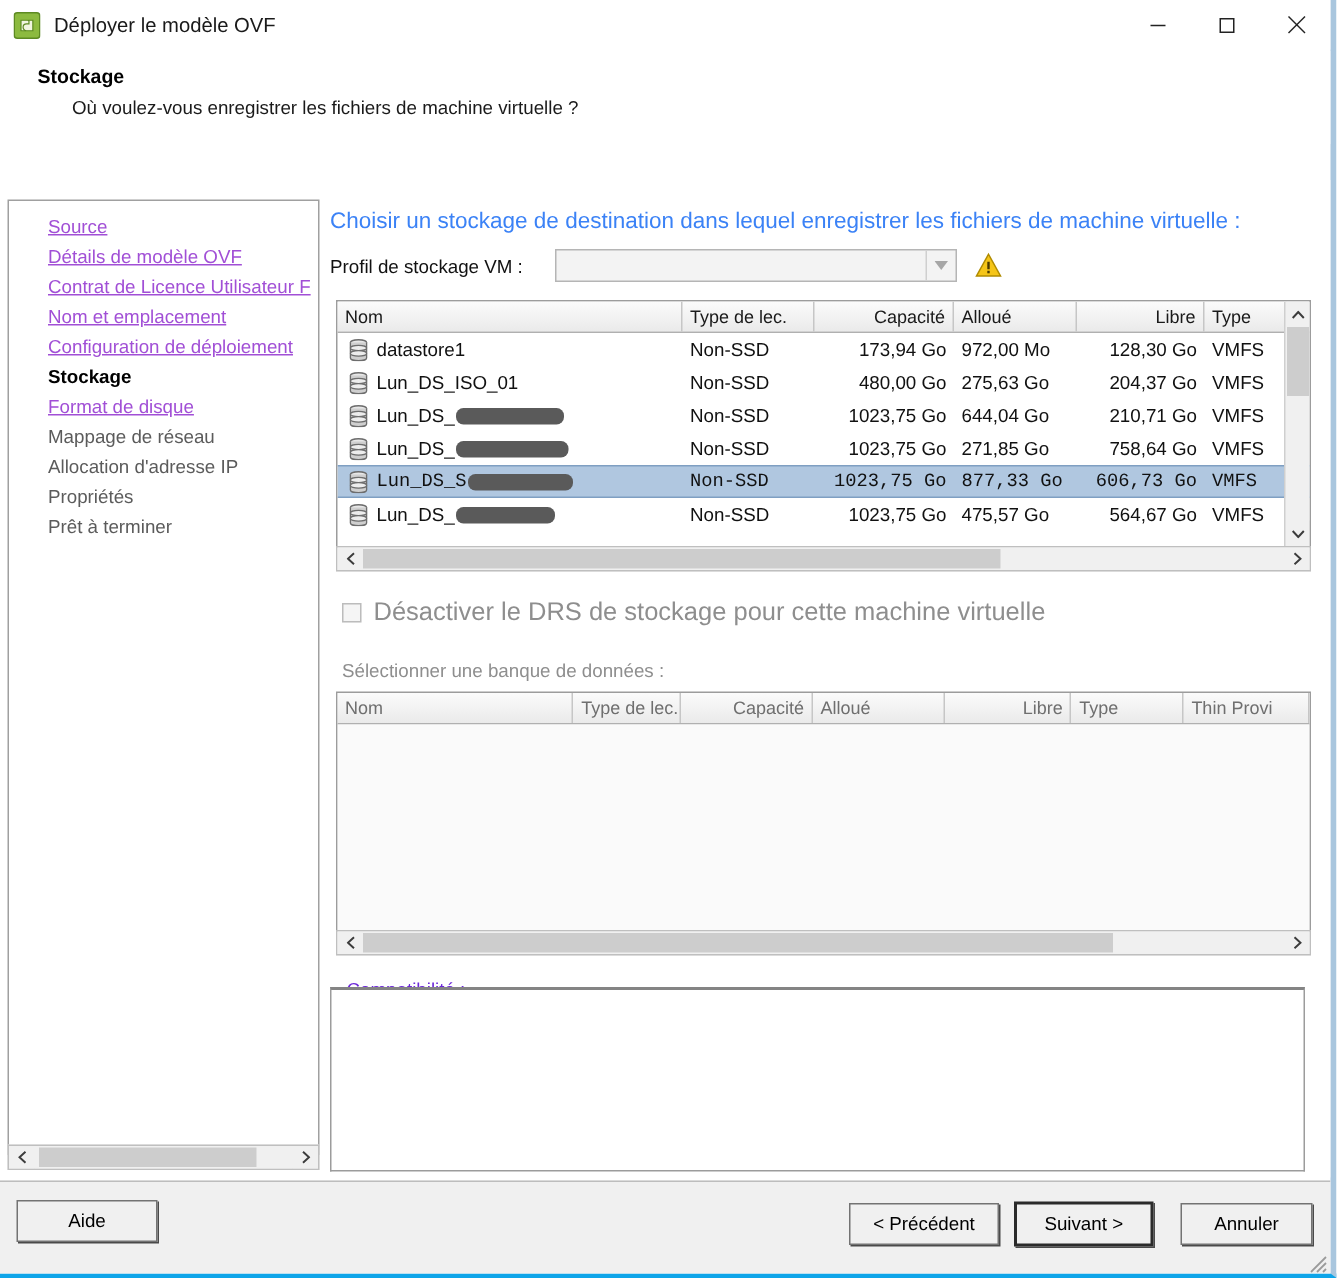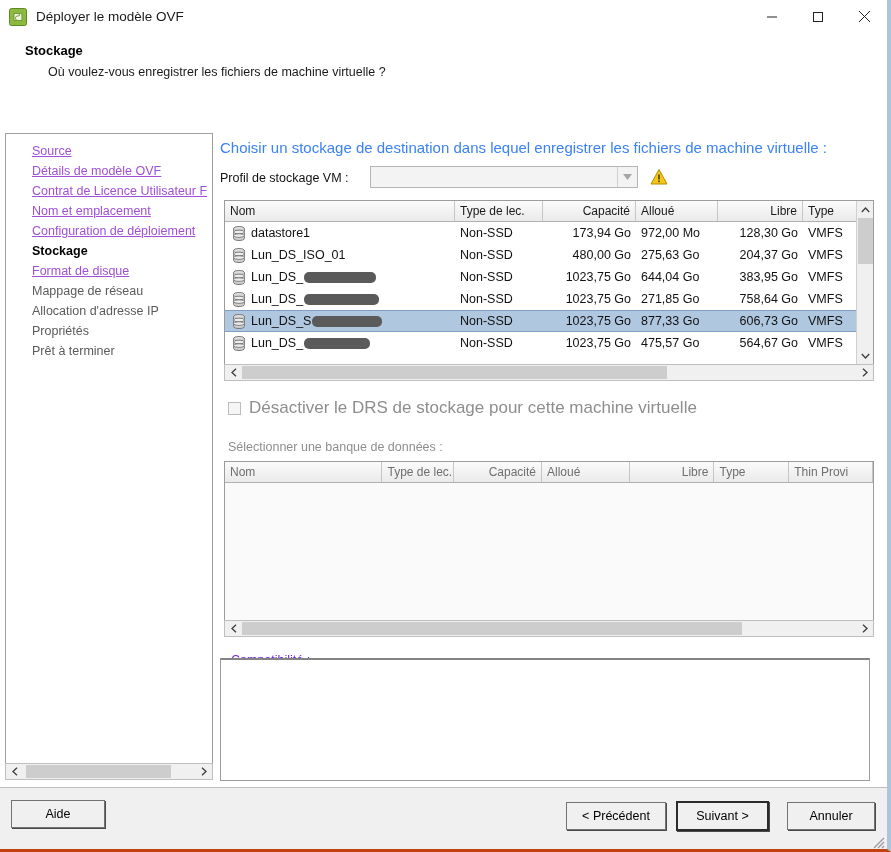--- a/index.html
+++ b/index.html
@@ -18,21 +18,21 @@
   }
 
   
   #window {
     position: absolute;
     left: 0; top: 0;
     width: 891px; height: 852px;
     background: #ffffff;
     box-sizing: border-box;
     border-right: 4px solid #a9c6de;
-    border-bottom: 3px solid #c2410c;
+    border-bottom: 3px solid #0ea5e9;
     overflow: hidden;
   }
 
   #titlebar {
     position: absolute;
     left: 0; top: 0;
     width: 887px; height: 33px;
     background: #ffffff;
     display: flex;
     align-items: center;
@@ -248,20 +248,21 @@
   .grid-row {
     display: flex;
     height: 22px;
     align-items: center;
     box-sizing: border-box;
   }
   .grid-row.selected {
     background: #b0c7e0;
     border-top: 1px solid #7f9fc2;
     border-bottom: 1px solid #7f9fc2;
+    font-family: Liberation Mono, monospace;
   }
   .gr-cell {
     font-size: 12.5px;
     color: #111;
     padding: 0 5px;
     box-sizing: border-box;
     white-space: nowrap;
     overflow: hidden;
   }
   .gr-cell.r { text-align: right; }
@@ -512,21 +513,21 @@
                     <path d="M1.6 2.4v10.2c0 1.05 2.4 1.9 5.4 1.9s5.4-.85 5.4-1.9V2.4" fill="#cfcfcf" stroke="#6d6d6d" stroke-width="0.9"></path>
                     <ellipse cx="7" cy="6" rx="5.4" ry="1.8" fill="#ededed" stroke="#6d6d6d" stroke-width="0.8"></ellipse>
                     <ellipse cx="7" cy="9.6" rx="5.4" ry="1.8" fill="#ededed" stroke="#6d6d6d" stroke-width="0.8"></ellipse>
                   </svg></span>
                 <span>Lun_DS_</span>
                 <span class="redact" style="width: 72px;"></span>
               </div>
               <div class="gr-cell" style="width: 88px;">Non-SSD</div>
               <div class="gr-cell r" style="width: 93px;">1023,75 Go</div>
               <div class="gr-cell" style="width: 82px;">644,04 Go</div>
-              <div class="gr-cell r" style="width: 85px;">383,95 Go</div>
+              <div class="gr-cell r" style="width: 85px;">210,71 Go</div>
               <div class="gr-cell" style="width: 55px;">VMFS</div>
             </div>
             <div class="grid-row">
               <div class="gr-cell" style="width: 230px; display: flex; align-items: center; padding: 0px;">
                 <span class="ds-icon"><svg width="14" height="15" viewBox="0 0 14 15">
                     <ellipse cx="7" cy="2.4" rx="5.4" ry="1.9" fill="#e7e7e7" stroke="#6d6d6d" stroke-width="0.9"></ellipse>
                     <path d="M1.6 2.4v10.2c0 1.05 2.4 1.9 5.4 1.9s5.4-.85 5.4-1.9V2.4" fill="#cfcfcf" stroke="#6d6d6d" stroke-width="0.9"></path>
                     <ellipse cx="7" cy="6" rx="5.4" ry="1.8" fill="#ededed" stroke="#6d6d6d" stroke-width="0.8"></ellipse>
                     <ellipse cx="7" cy="9.6" rx="5.4" ry="1.8" fill="#ededed" stroke="#6d6d6d" stroke-width="0.8"></ellipse>
                   </svg></span>

